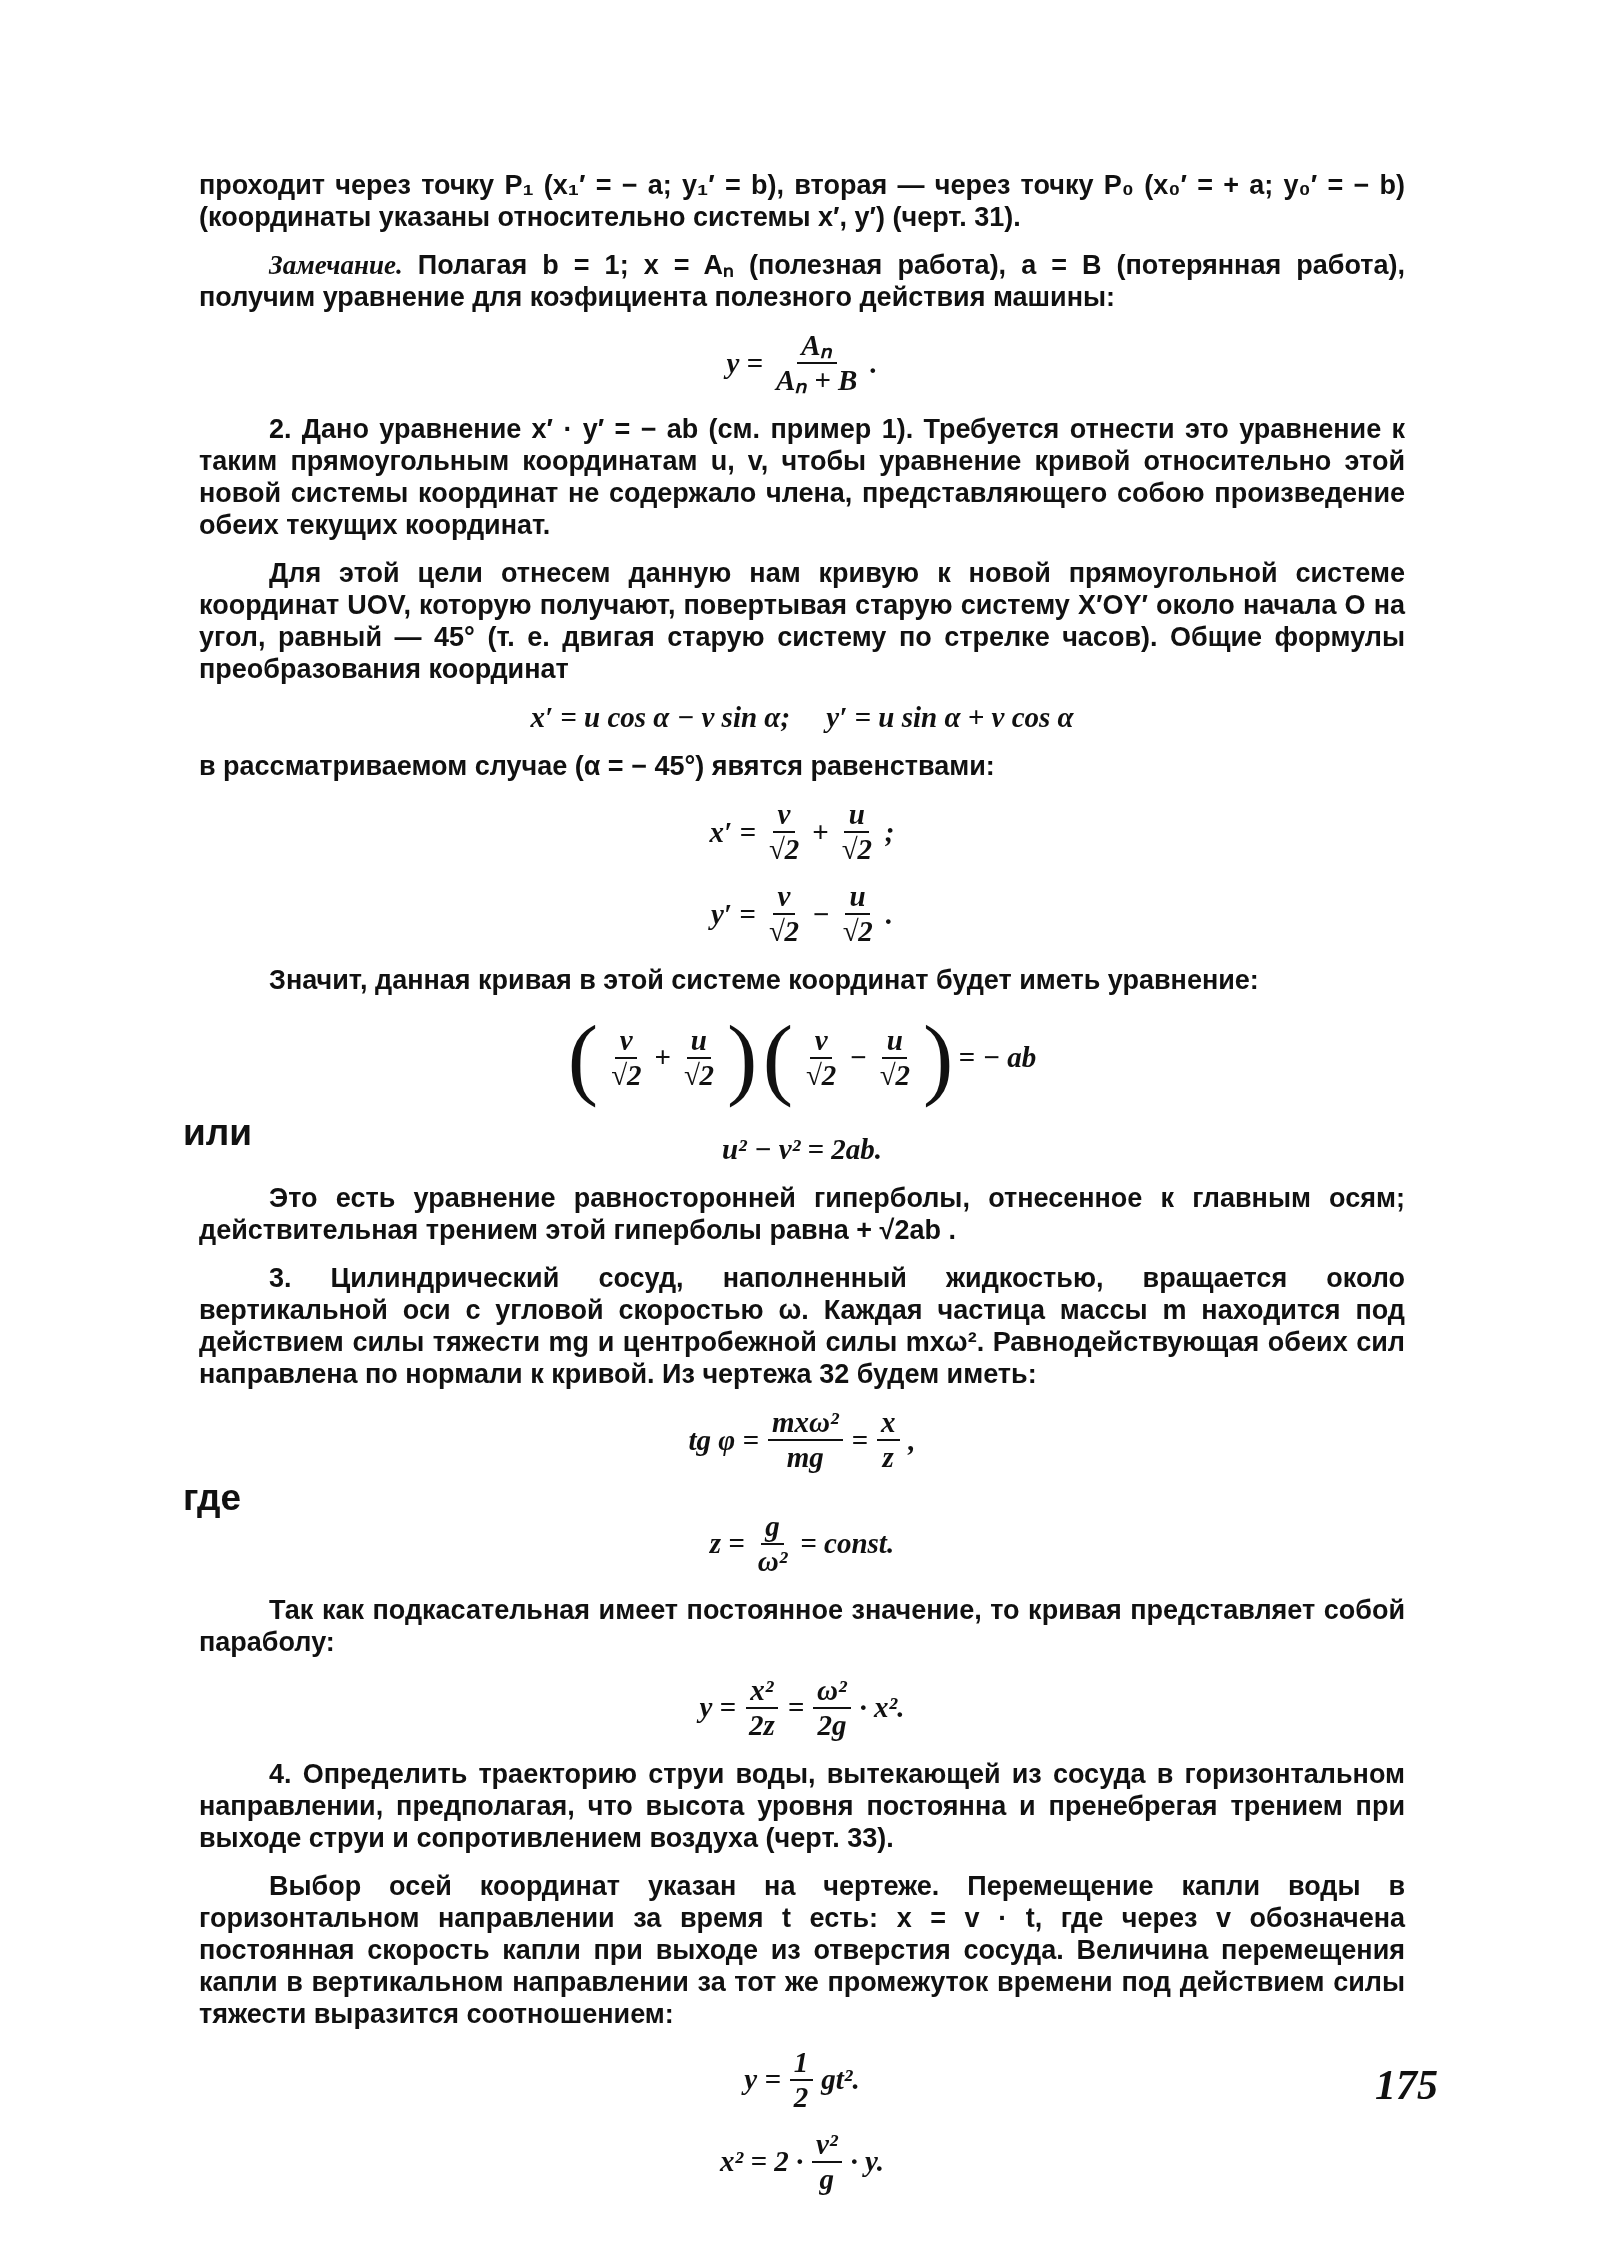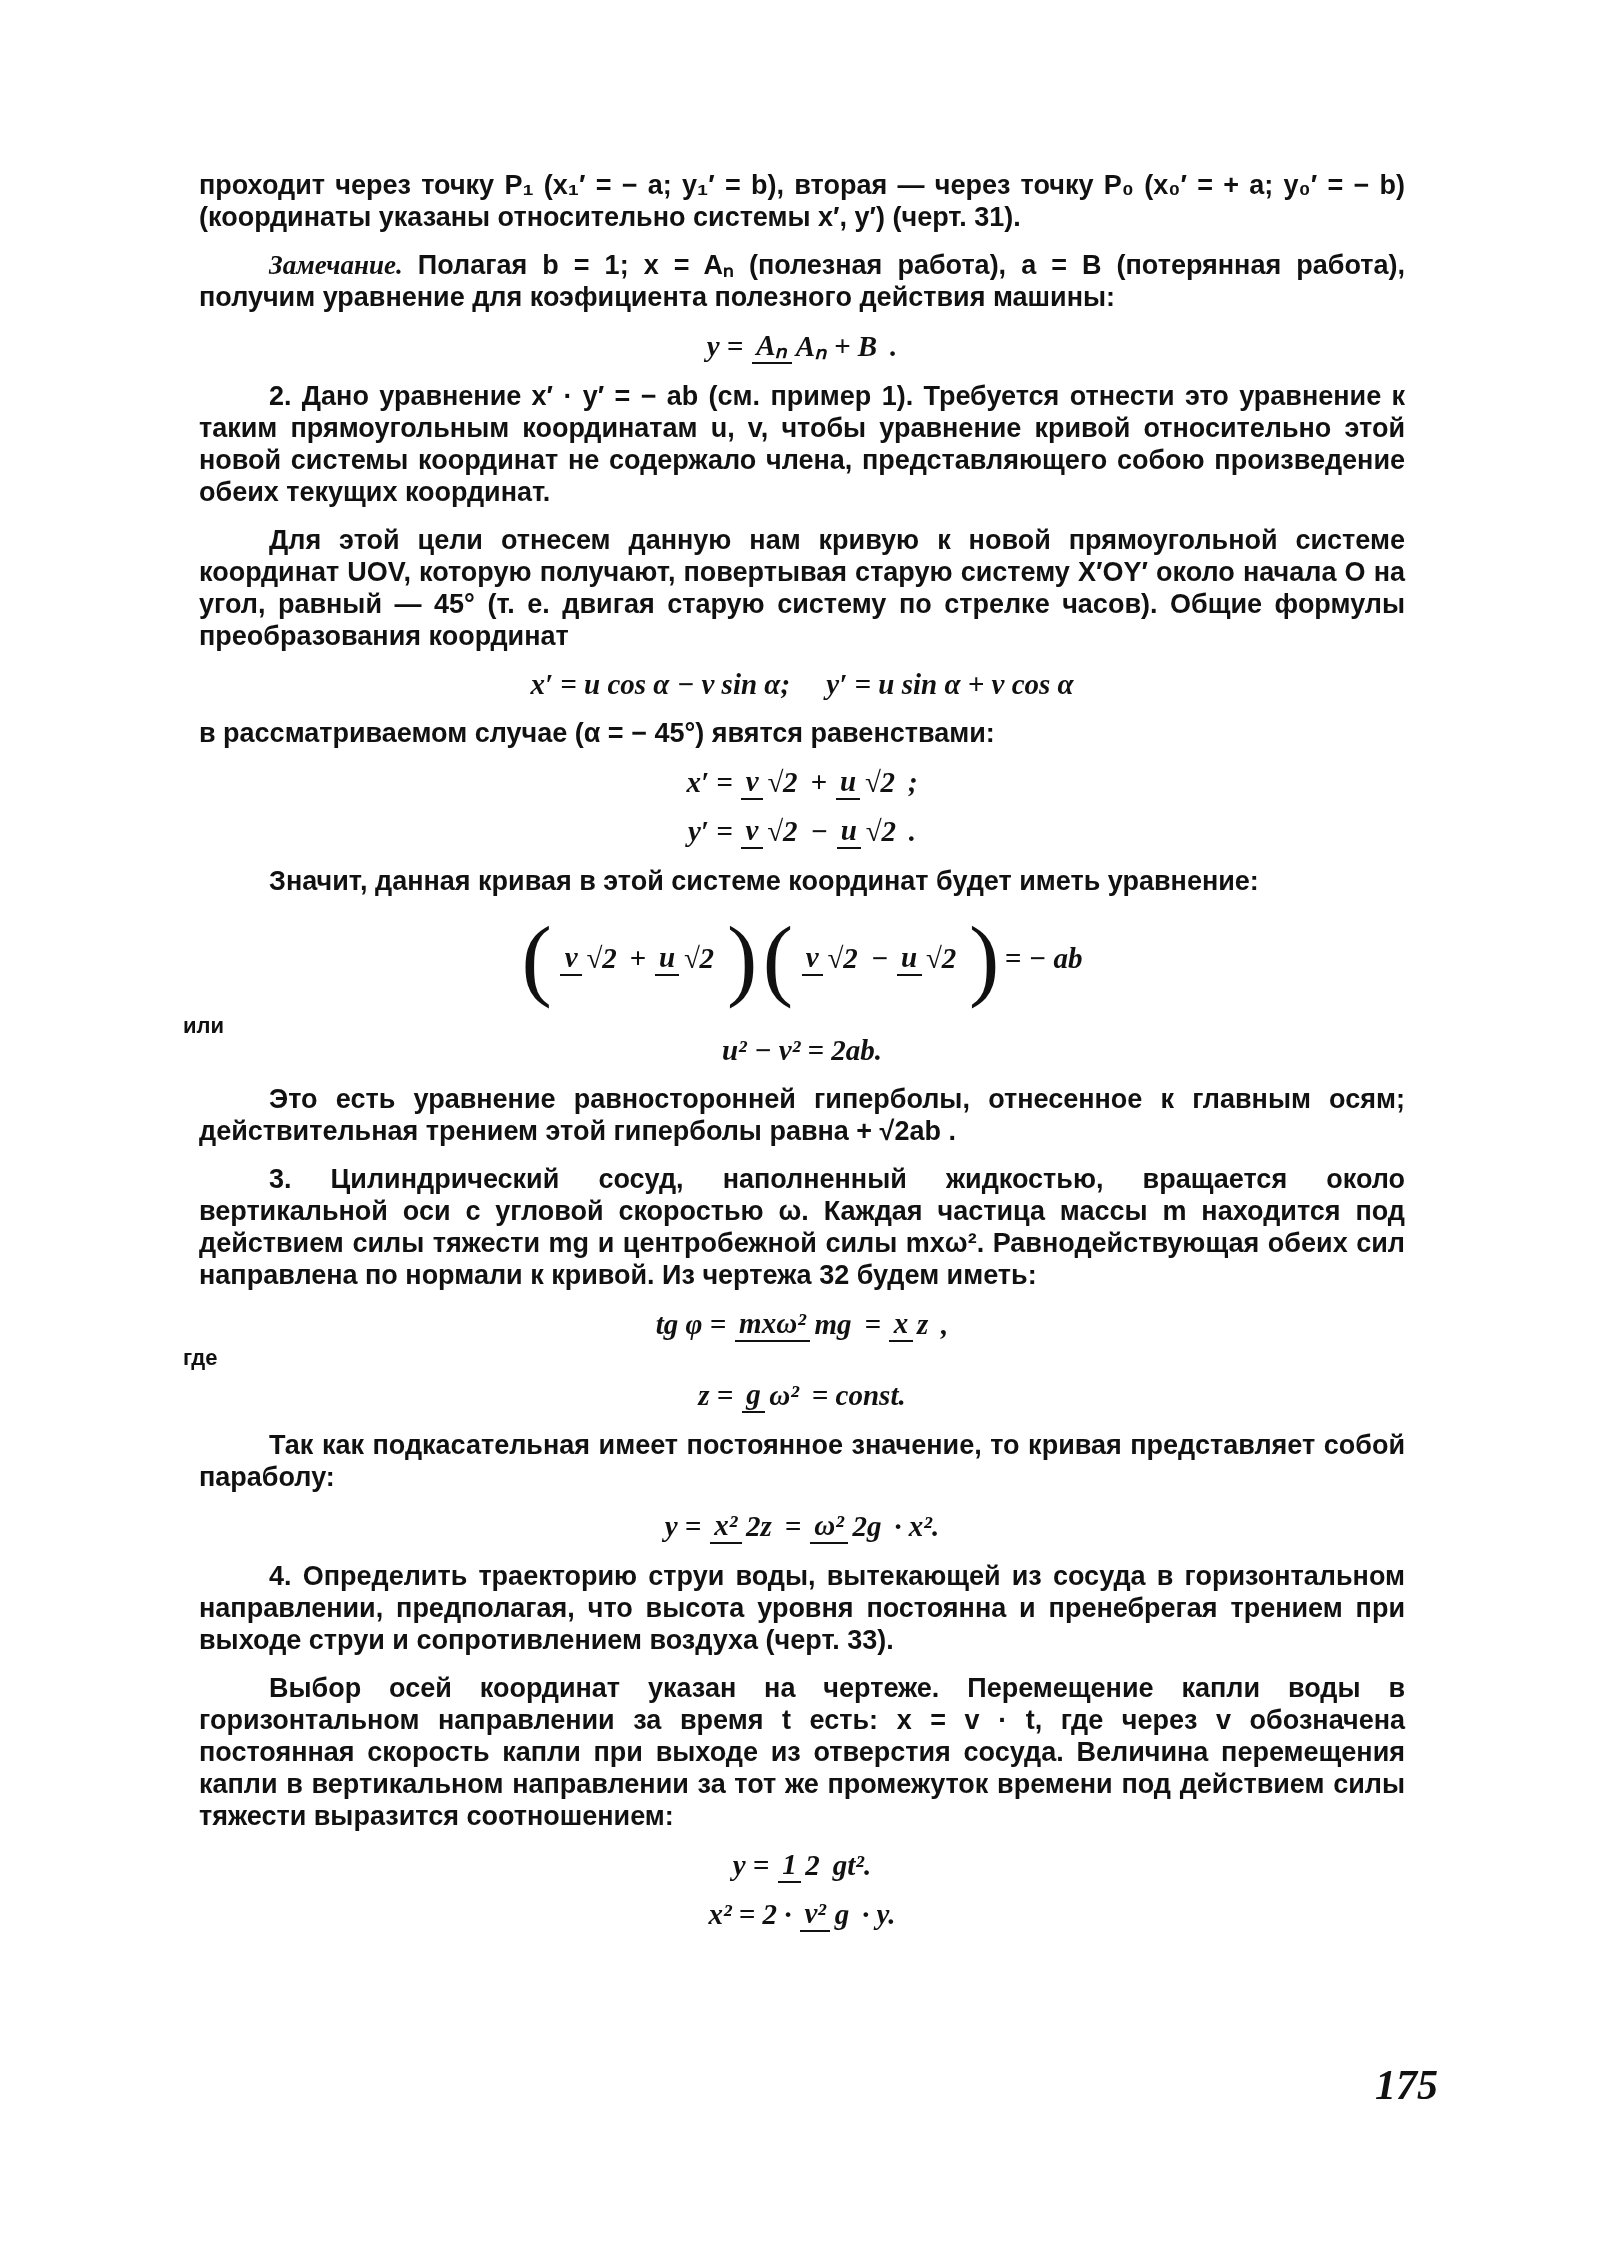--- a/index.html
+++ b/index.html
@@ -5,25 +5,25 @@
   html,body{margin:0;padding:0;background:#fff;}
   body{width:1621px;height:2261px;position:relative;overflow:hidden;
        font-family:"Liberation Serif","DejaVu Serif",serif;color:#111;}
   .page{position:absolute;left:183px;top:153px;width:1238px;}
   p{margin:16px;font-size:27px;line-height:32px;font-weight:bold;text-align:justify;
     font-family:"Liberation Sans Narrow","Liberation Sans",sans-serif;letter-spacing:0px;}
   .ind{text-indent:70px;}
   .i{font-style:italic;font-family:"Liberation Serif",serif;}
   .eq{text-align:center;font-family:"Liberation Serif",serif;font-style:italic;font-size:29px;
       font-weight:bold;margin:14px 0;display:flex;justify-content:center;align-items:center;gap:5.4px;}
-  .frac{display:inline-flex;flex-direction:row;align-items:center;vertical-align:middle;margin:0 3.2px;}
+  .frac{display:inline-flex;flex-direction:column;align-items:center;vertical-align:middle;margin:0 3.2px;}
   .frac .num{border-bottom:2.2px solid #111;padding:0 4.3px;line-height:33px;}
   .frac .den{line-height:33px;padding:0 4.3px;}
   .paren{font-size:91px;font-weight:normal;line-height:91px;font-style:normal;}
-  .side{position:absolute;left:0;font-size:22px;font-weight:bold;font-family:"Liberation Sans",sans-serif;}
+  .side{position:absolute;left:0;font-size:37px;font-weight:bold;font-family:"Liberation Sans",sans-serif;}
   .pagenum{position:absolute;left:1375px;top:2061px;font-size:42px;font-weight:bold;
            font-family:"Liberation Serif",serif;font-style:italic;}
 </style>
 </head>
 <body>
 
 <div class="page">
   <p>проходит через точку P₁ (x₁′ = − a; y₁′ = b), вторая — через точку P₀ (x₀′ = + a; y₀′ = − b) (координаты указаны относительно системы x′, y′) (черт. 31).</p>
   <p class="ind"><span class="i">Замечание.</span> <span>Полагая b = 1; x = Aₙ (полезная работа), a = B (потерянная работа), получим уравнение для коэфициента полезного действия машины:</span></p>
 

